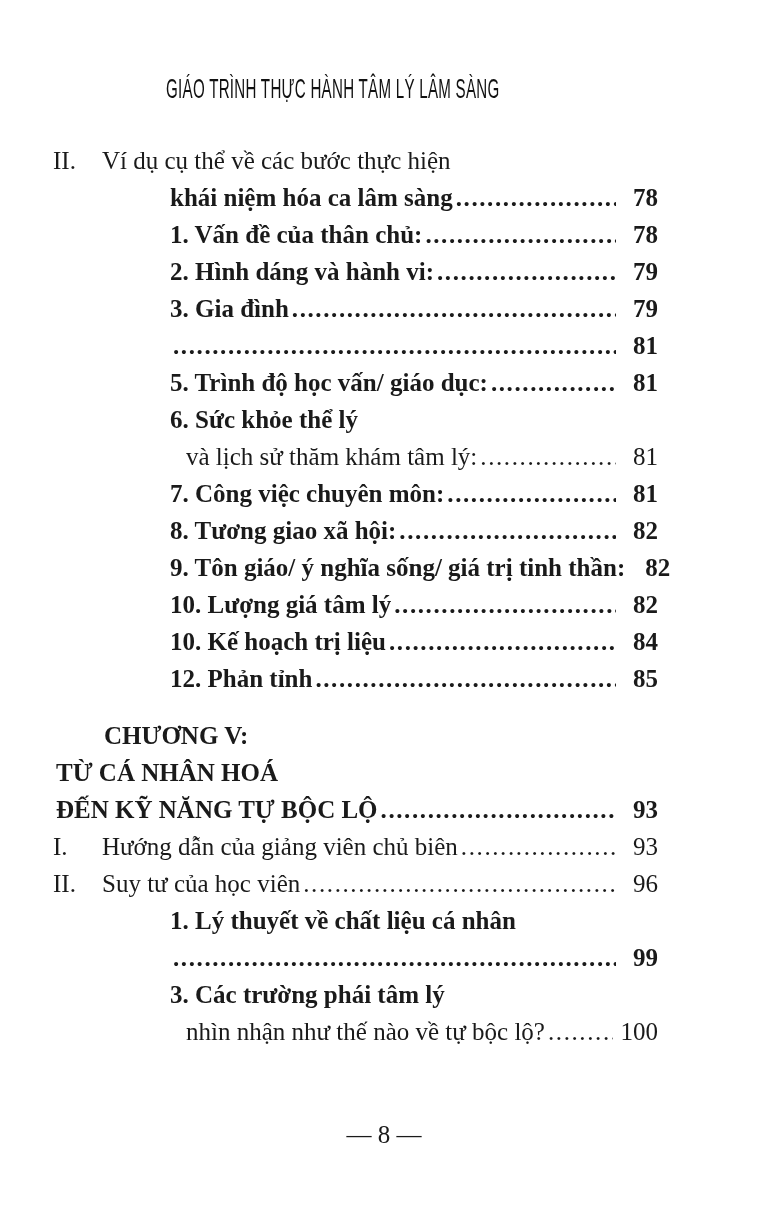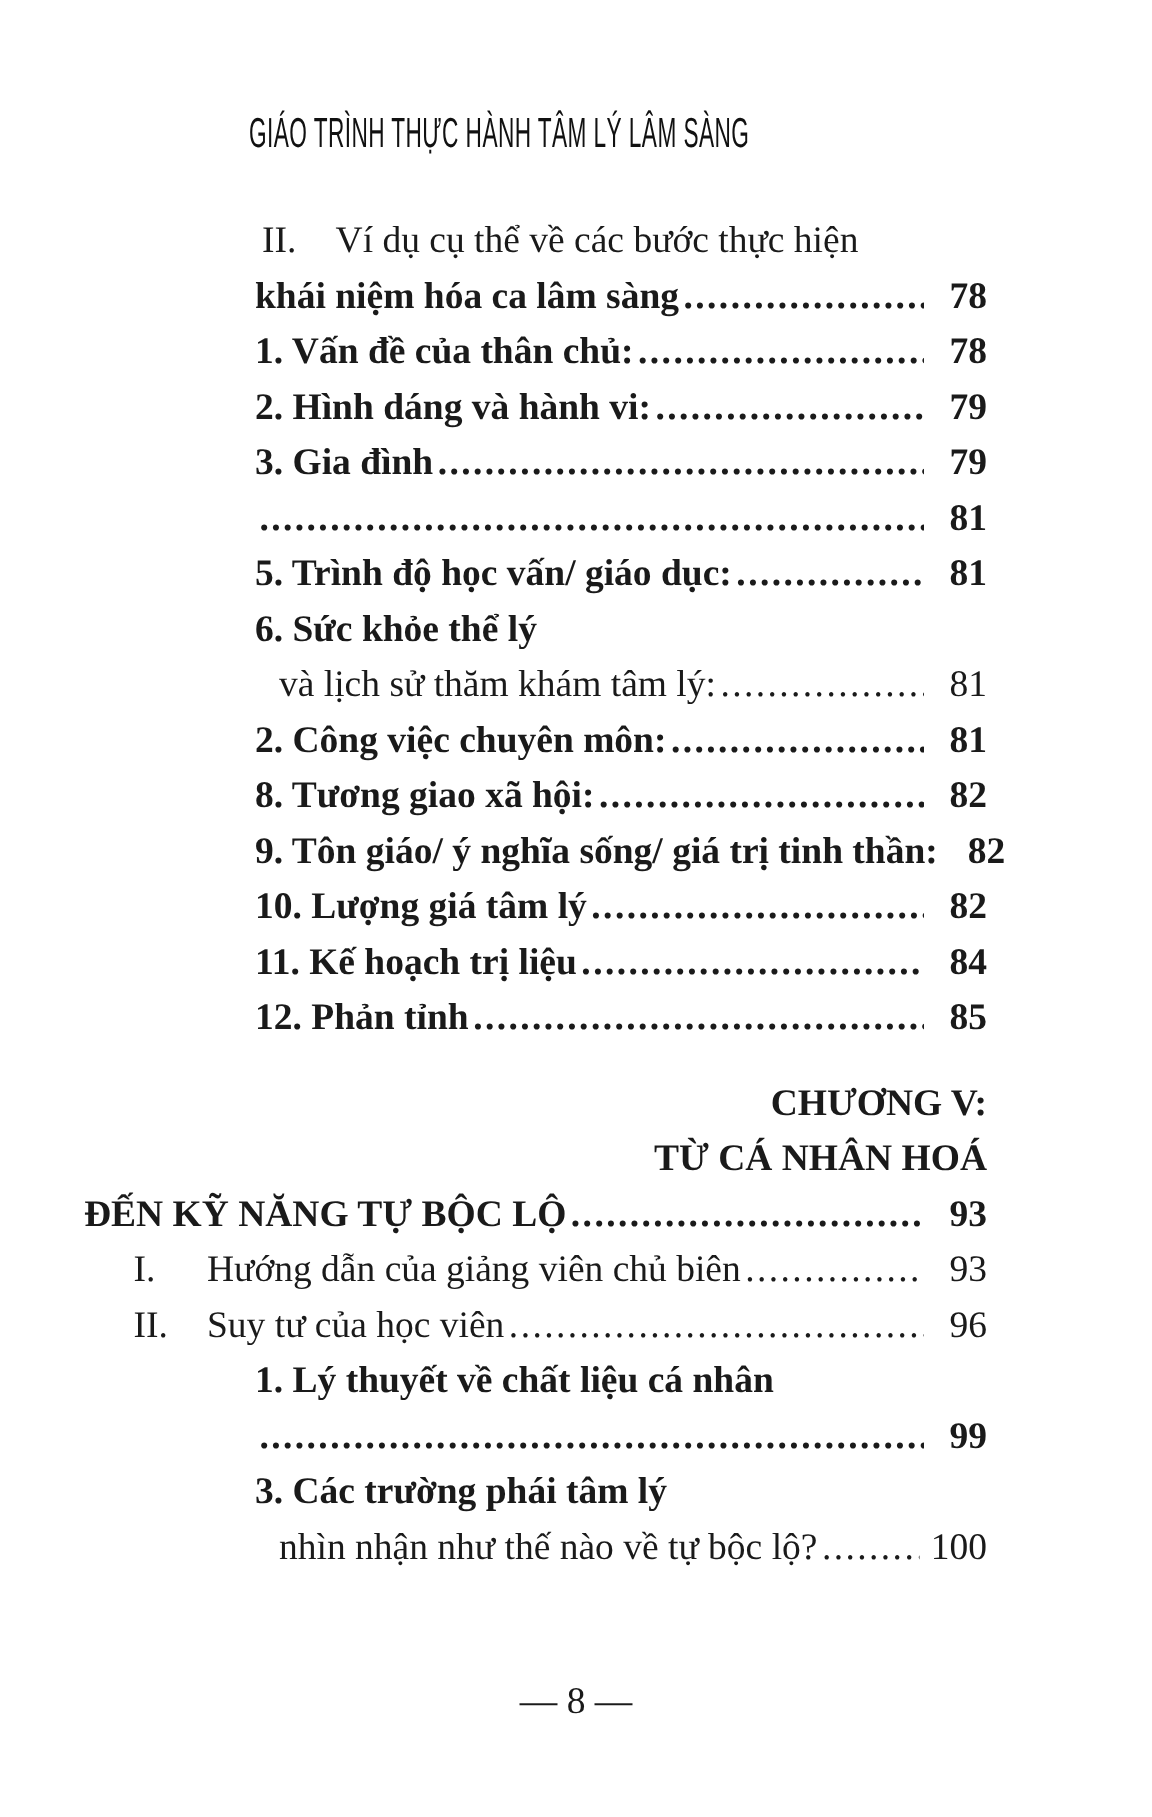--- a/index.html
+++ b/index.html
@@ -58,26 +58,26 @@
     content: "....................................................................................................";
     letter-spacing: 1.6px;
   }
   .row .dots.no-dots::after { content: ""; }
   .row .pg {
     flex: 0 0 auto;
     margin-left: 8px;
     min-width: 34px;
     text-align: right;
   }
-  .style-label       { padding-left: 89px; justify-content: center; }
+  .style-label       { padding-left: 53px; }
   .style-item        { padding-left: 170px; font-weight: bold; }
   .style-cont        { padding-left: 186px; }
   .style-chapter     { padding-left: 104px; }
   .style-chapter-sub { padding-left: 56px; }
-  .bold { font-weight: bold; justify-content: flex-end; }
+  .bold { font-weight: bold; }
   .gap-before { margin-top: 20px; }
   .footer {
     position: absolute;
     top: 1120px;
     left: 0;
     width: 768px;
     text-align: center;
     font-size: 25px;
     line-height: 30px;
     color: #1a1a1a;
@@ -139,21 +139,21 @@
 
     </div>
       <div class="row style-cont">
 
       <span class="text">và lịch sử thăm khám tâm lý:</span>
       <span class="dots"></span>
       <span class="pg">81</span>
     </div>
       <div class="row style-item">
 
-      <span class="text">2. Công việc chuyên môn:</span>
+      <span class="text">7. Công việc chuyên môn:</span>
       <span class="dots"></span>
       <span class="pg">81</span>
     </div>
       <div class="row style-item">
 
       <span class="text">8. Tương giao xã hội:</span>
       <span class="dots"></span>
       <span class="pg">82</span>
     </div>
       <div class="row style-item">
@@ -163,21 +163,21 @@
       <span class="pg">82</span>
     </div>
       <div class="row style-item">
 
       <span class="text">10. Lượng giá tâm lý</span>
       <span class="dots"></span>
       <span class="pg">82</span>
     </div>
       <div class="row style-item">
 
-      <span class="text">11. Kế hoạch trị liệu</span>
+      <span class="text">10. Kế hoạch trị liệu</span>
       <span class="dots"></span>
       <span class="pg">84</span>
     </div>
       <div class="row style-item">
 
       <span class="text">12. Phản tỉnh</span>
       <span class="dots"></span>
       <span class="pg">85</span>
     </div>
       <div class="row style-chapter bold gap-before">

